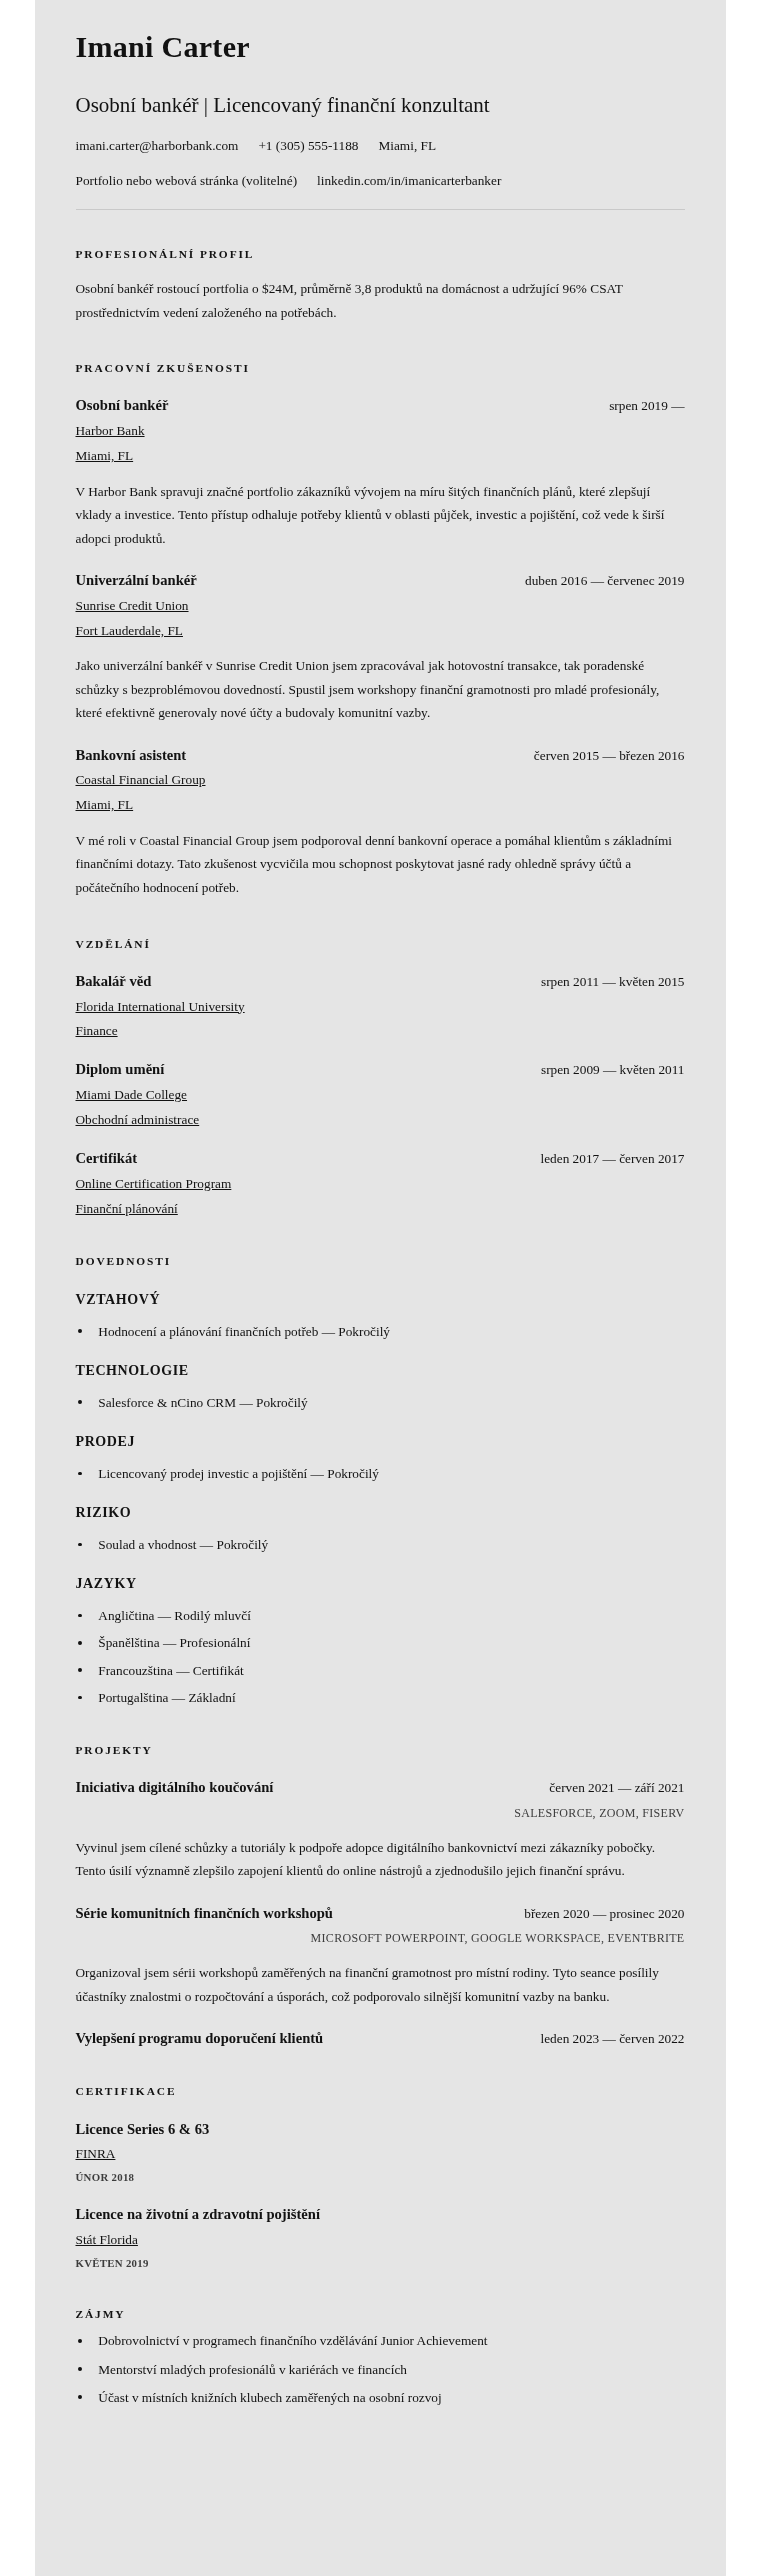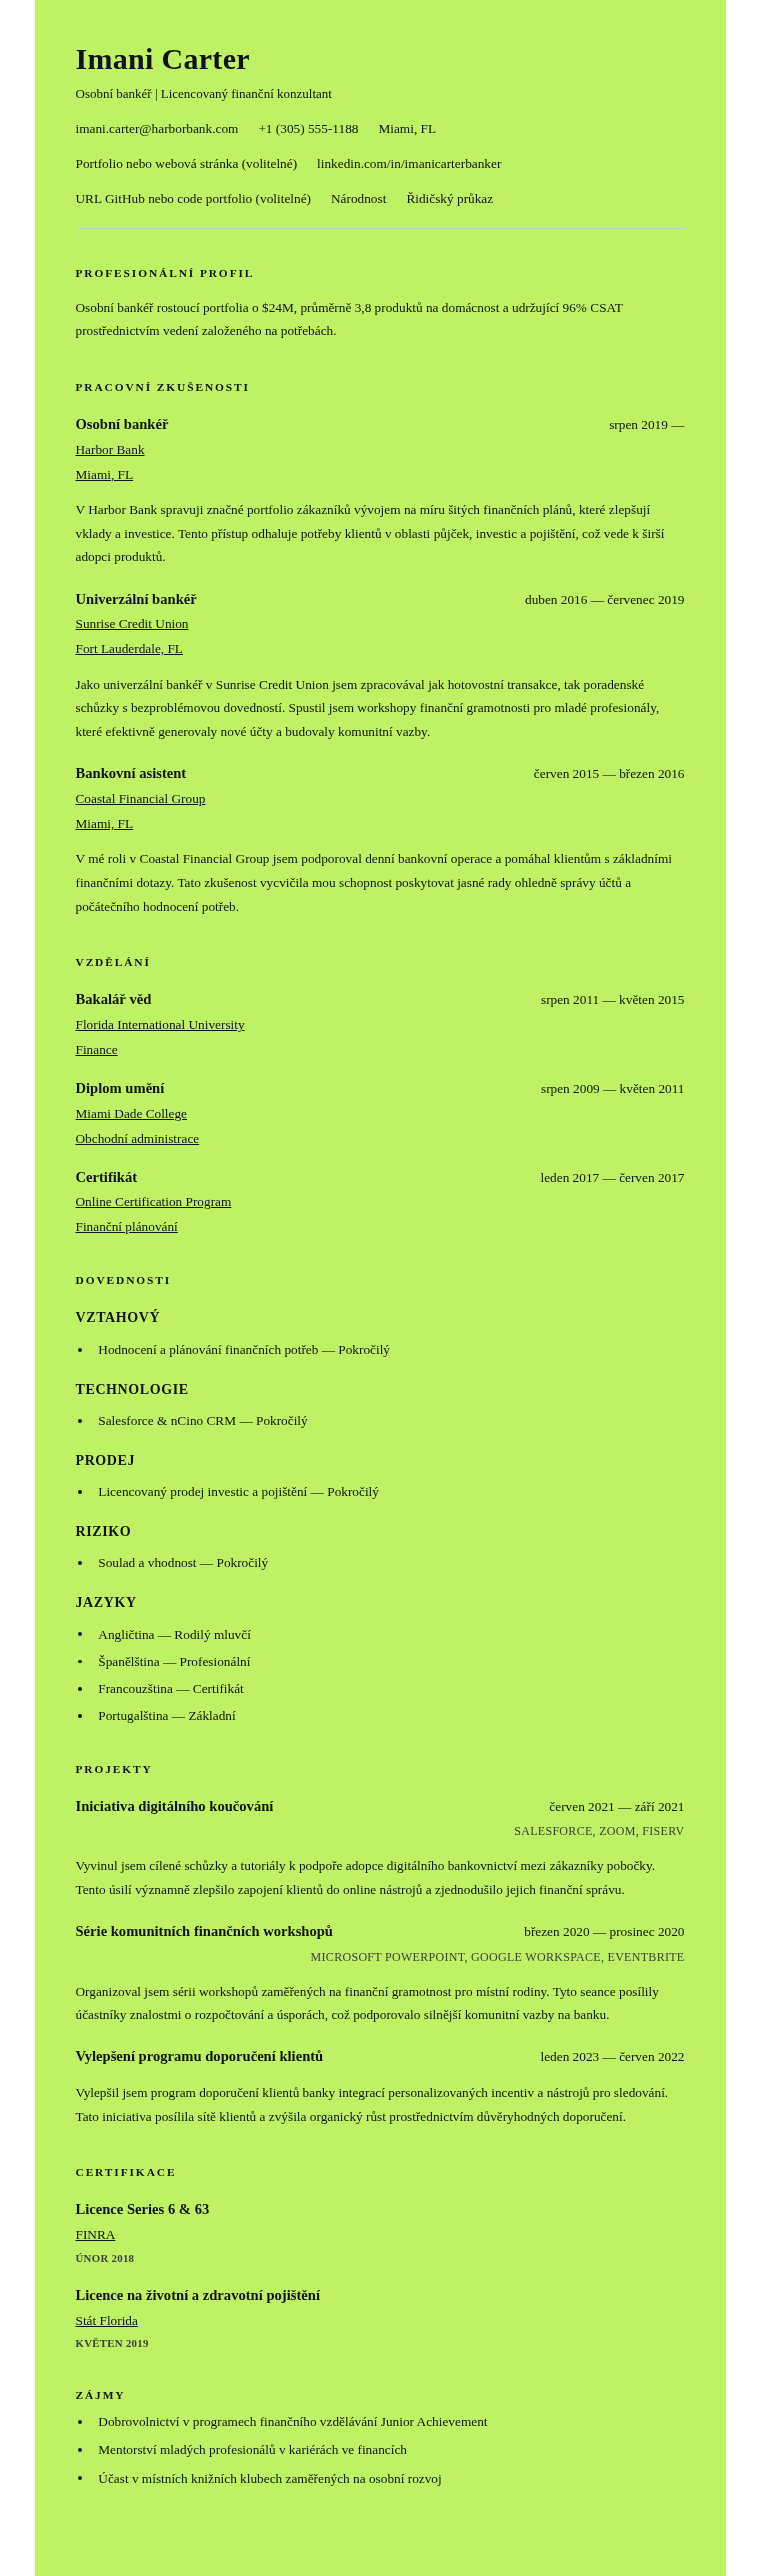--- a/index.html
+++ b/index.html
@@ -6,35 +6,35 @@
   html, body { margin: 0; padding: 0; background: #ffffff; }
   body {
     font-family: "Liberation Serif", "DejaVu Serif", serif;
     color: #121212;
     -webkit-font-smoothing: antialiased;
   }
   .page {
     width: 691px;
     min-height: 2576px;
     margin: 0 auto;
-    padding: 42px 41px 25px 41px;
-    background: #bef264;
+    padding: 30px 41px 25px 41px;
+    background: #e5e5e5;
   }
 
   
   .name {
     font-size: 30px;
     font-weight: 700;
     line-height: 1.1;
     margin: 0;
     letter-spacing: 0.3px;
   }
   .subtitle {
-    font-size: 13px;
-    margin-top: 11px;
+    font-size: 21px;
+    margin-top: 29px;
     line-height: 1.3;
   }
   .contact-row {
     display: flex;
     flex-wrap: wrap;
     column-gap: 20px;
     font-size: 13.3px;
     margin-top: 18.4px;
     line-height: 1.25;
   }
@@ -141,25 +141,20 @@
 
     <div class="contact-row">
       <span>imani.carter@harborbank.com</span>
       <span>+1 (305) 555-1188</span>
       <span>Miami, FL</span>
     </div>
     <div class="contact-row">
       <span>Portfolio nebo webová stránka (volitelné)</span>
       <span>linkedin.com/in/imanicarterbanker</span>
     </div>
-    <div class="contact-row">
-      <span>URL GitHub nebo code portfolio (volitelné)</span>
-      <span>Národnost</span>
-      <span>Řidičský průkaz</span>
-    </div>
 
     <hr class="header-divider">
   </header>
 
   <section>
     <h2 class="section-heading">PROFESIONÁLNÍ PROFIL</h2>
     <p class="body-text">Osobní bankéř rostoucí portfolia o $24M, průměrně 3,8 produktů na domácnost a udržující 96% CSAT prostřednictvím vedení založeného na potřebách.</p>
   </section>
 
   <section>
@@ -302,21 +297,20 @@
       </div>
       <div class="entry-tools">MICROSOFT POWERPOINT, GOOGLE WORKSPACE, EVENTBRITE</div>
       <p class="body-text">Organizoval jsem sérii workshopů zaměřených na finanční gramotnost pro místní rodiny. Tyto seance posílily účastníky znalostmi o rozpočtování a úsporách, což podporovalo silnější komunitní vazby na banku.</p>
     </article>
 
     <article>
       <div class="entry-row">
         <h3 class="entry-title">Vylepšení programu doporučení klientů</h3>
         <span class="entry-dates">leden 2023 — červen 2022</span>
       </div>
-      <p class="body-text">Vylepšil jsem program doporučení klientů banky integrací personalizovaných incentiv a nástrojů pro sledování. Tato iniciativa posílila sítě klientů a zvýšila organický růst prostřednictvím důvěryhodných doporučení.</p>
     </article>
   </section>
 
   <section>
     <h2 class="section-heading">CERTIFIKACE</h2>
 
     <article>
       <div class="entry-row">
         <h3 class="entry-title">Licence Series 6 &amp; 63</h3>
       </div>

